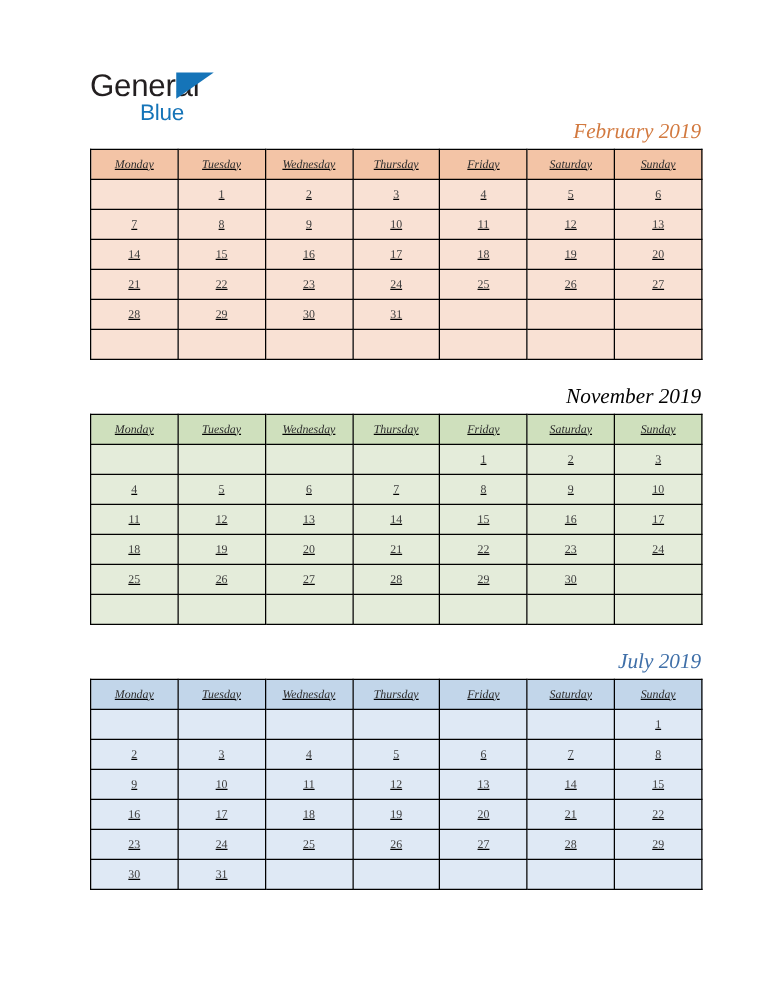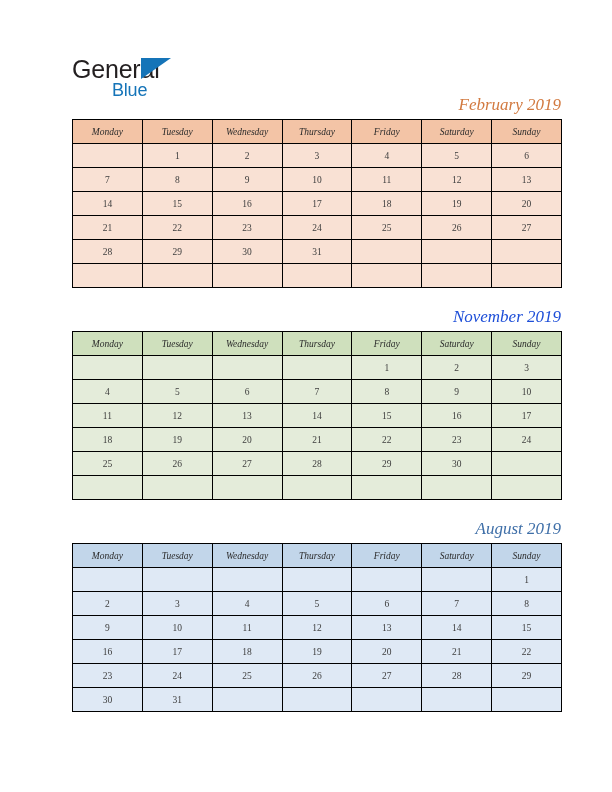--- a/index.html
+++ b/index.html
@@ -73,20 +73,21 @@
     font-size: 17px;
     line-height: 20px;
     padding-bottom: 4px;
     padding-right: 1px;
     white-space: nowrap;
   }
   table.cal {
     border-collapse: collapse;
     width: 490px;
     table-layout: fixed;
+    text-decoration: underline;
   }
   table.cal th, table.cal td {
     border: 1px solid #000000;
     height: 23px;
     text-align: center;
     vertical-align: middle;
     padding: 0;
     font-family: "Liberation Serif", serif;
     font-size: 9.5px;
     color: #3d3d3d;
@@ -100,21 +101,21 @@
   table.cal td {
     font-size: 9.5px;
   }
 
   
   .m-oct .month-title { color: #d2793f; }
   .m-oct table.cal th { background: #f3c4a6; }
   .m-oct table.cal td { background: #f9e1d4; }
 
   
-  .m-nov .month-title { color: #1d4ed8; }
+  .m-nov .month-title { color: #000000; }
   .m-nov table.cal th { background: #cfe0bd; }
   .m-nov table.cal td { background: #e4ecda; }
 
   
   .m-dec .month-title { color: #3f6fa8; }
   .m-dec table.cal th { background: #c2d6ea; }
   .m-dec table.cal td { background: #dfe9f5; }
 </style>
 </head>
 <body>
@@ -267,21 +268,21 @@
           <td></td>
           <td></td>
           <td></td>
           <td></td>
         </tr>
       </tbody>
     </table>
   </div>
 
   <div class="month-block m-dec" style="top:519px;">
-    <div class="month-title">August 2019</div>
+    <div class="month-title">July 2019</div>
     <table class="cal">
       <thead>
         <tr>
           <th>Monday</th>
           <th>Tuesday</th>
           <th>Wednesday</th>
           <th>Thursday</th>
           <th>Friday</th>
           <th>Saturday</th>
           <th>Sunday</th>

